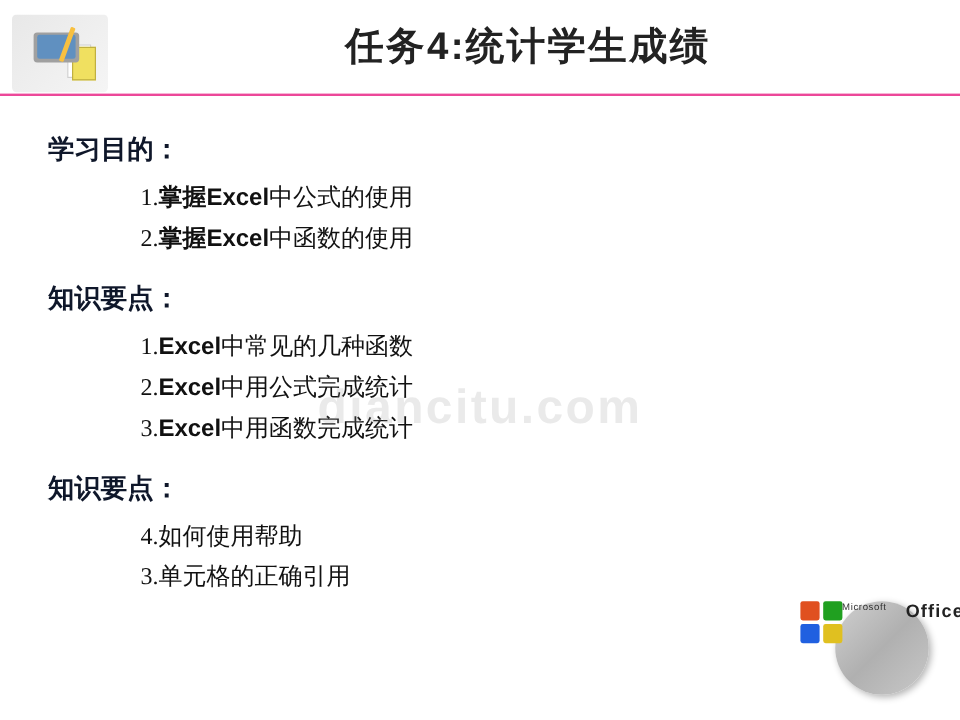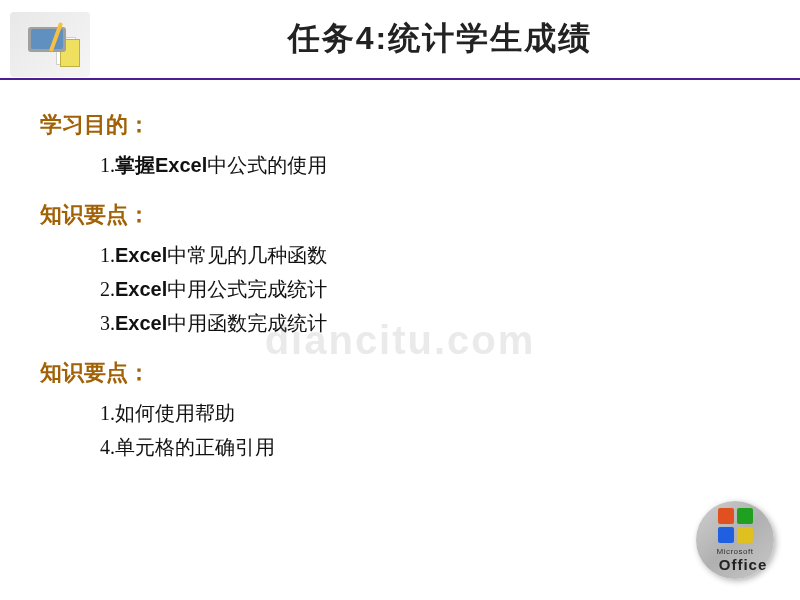--- a/index.html
+++ b/index.html
@@ -19,21 +19,21 @@
       position: relative;
       display: flex;
       flex-direction: column;
     }
 
     
     .header {
       display: flex;
       align-items: center;
       padding: 10px 20px 0 10px;
-      border-bottom: 2px solid #4c1d95;
+      border-bottom: 2px solid #ec4899;
       min-height: 80px;
     }
 
     .header-icon {
       width: 80px;
       height: 65px;
       flex-shrink: 0;
       margin-right: 10px;
       position: relative;
       overflow: hidden;
@@ -123,34 +123,35 @@
       position: relative;
     }
 
     .section {
       margin-bottom: 18px;
     }
 
     .section-title {
       font-size: 22px;
       font-weight: bold;
-      color: #a16207;
+      color: #0f172a;
       margin-bottom: 8px;
       font-family: 'SimHei', 'Microsoft YaHei', sans-serif;
     }
 
     .section-items {
       padding-left: 60px;
     }
 
     .section-item {
       font-size: 20px;
       color: #111111;
       line-height: 1.7;
       font-family: 'SimSun', 'Microsoft YaHei', serif;
+      margin-left: 17px;
     }
 
     .section-item .bold {
       font-weight: bold;
       font-family: 'SimHei', 'Microsoft YaHei', sans-serif;
     }
 
     
     .watermark {
       position: absolute;
@@ -179,22 +180,21 @@
       align-items: center;
       justify-content: center;
     }
 
     .office-logo-circle {
       width: 78px;
       height: 78px;
       border-radius: 50%;
       background: linear-gradient(135deg, #d0d0d0 0%, #b0b0b0 50%, #c8c8c8 100%);
       display: flex;
-      flex-direction: column;
-      align-items: center;
+      flex-direction: row;
       justify-content: center;
       box-shadow: 2px 2px 6px rgba(0,0,0,0.3);
       position: relative;
     }
 
     .office-squares {
       display: grid;
       grid-template-columns: 16px 16px;
       grid-template-rows: 16px 16px;
       gap: 3px;
@@ -246,20 +246,23 @@
   <div class="content">
 
     <div class="watermark">diancitu.com</div>
 
     <div class="section">
       <div class="section-title">学习目的：</div>
       <div class="section-items">
         <div class="section-item">
           1.<span class="bold">掌握Excel</span>中公式的使用
         </div>
+        <div class="section-item">
+          2.<span class="bold">掌握Excel</span>中函数的使用
+        </div>
       </div>
     </div>
 
     <div class="section">
       <div class="section-title">知识要点：</div>
       <div class="section-items">
         <div class="section-item">
           1.<span class="bold">Excel</span>中常见的几种函数
         </div>
         <div class="section-item">
@@ -268,24 +271,24 @@
         <div class="section-item">
           3.<span class="bold">Excel</span>中用函数完成统计
         </div>
       </div>
     </div>
 
     <div class="section">
       <div class="section-title">知识要点：</div>
       <div class="section-items">
         <div class="section-item">
-          1.如何使用帮助
-        </div>
-        <div class="section-item">
-          4.单元格的正确引用
+          4.如何使用帮助
+        </div>
+        <div class="section-item">
+          3.单元格的正确引用
         </div>
       </div>
     </div>
 
     <div class="office-logo">
       <div class="office-logo-circle">
         <div class="office-squares">
           <div class="sq1"></div>
           <div class="sq2"></div>
           <div class="sq3"></div>

